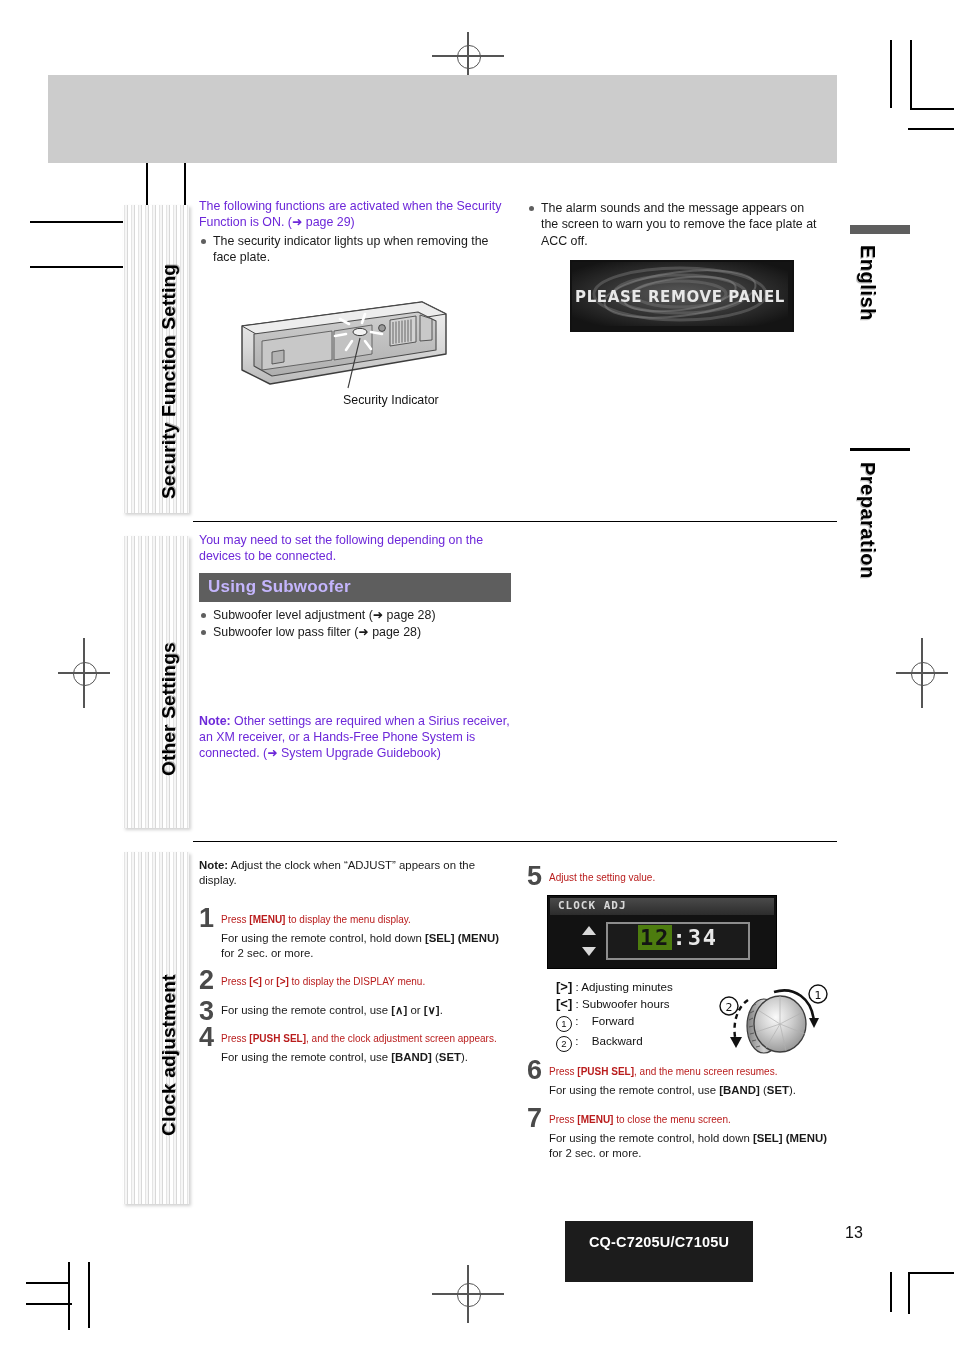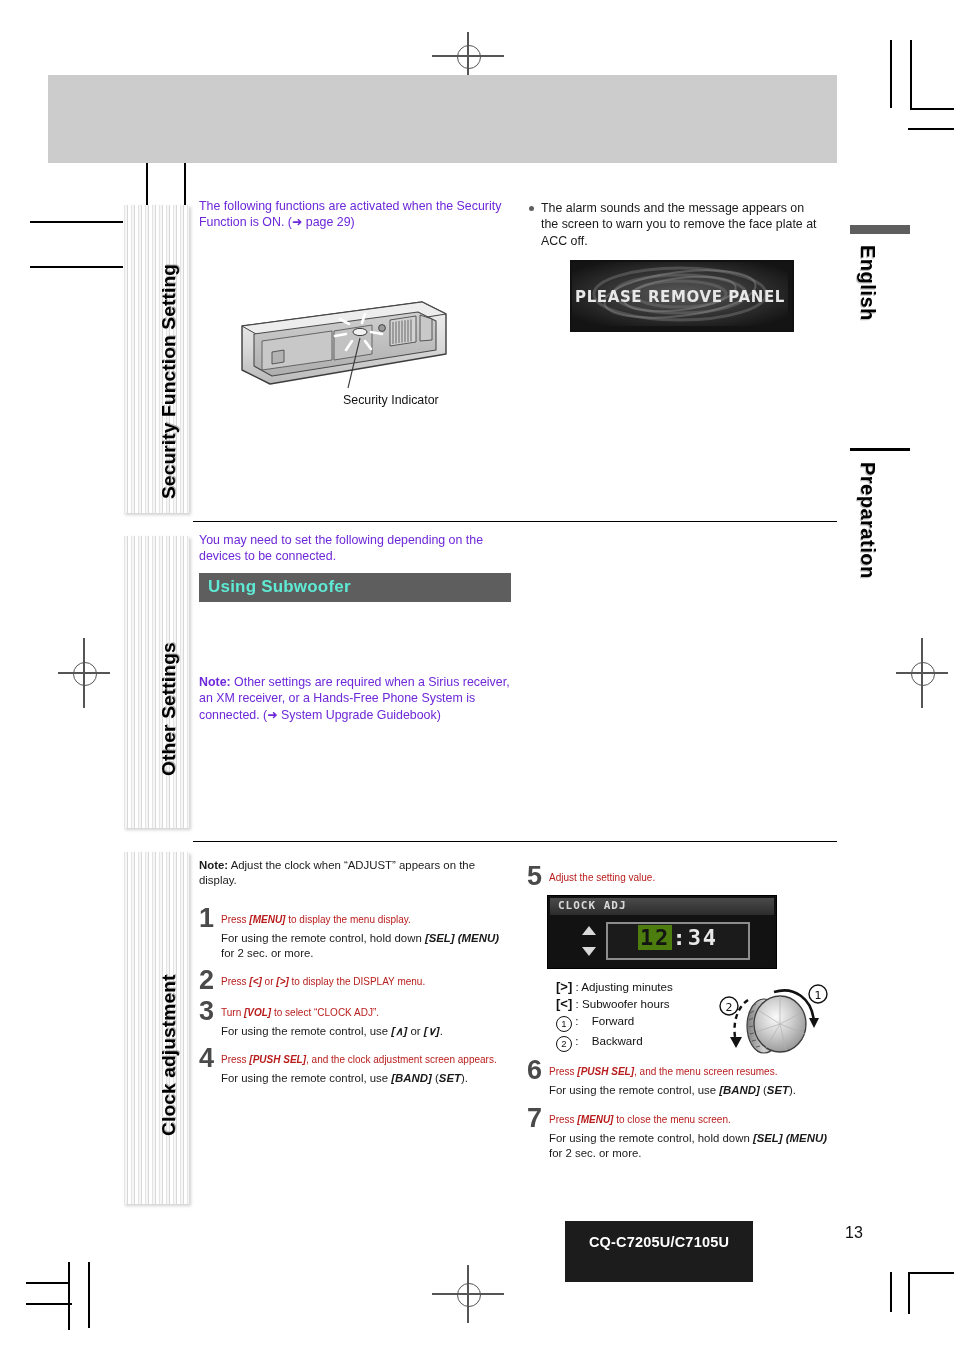--- a/index.html
+++ b/index.html
@@ -124,21 +124,21 @@
     position: absolute;
     left: 2px; top: 6px;
     width: 5px; height: 5px;
     border-radius: 50%;
     background: #5f5f5f;
   }
 
   
   .head-bar {
     background: #5e5e5e;
-    color: #5eead4;
+    color: #c4b5fd;
     font-weight: bold;
     font-size: 17px;
     line-height: 24px;
     padding: 2px 0 3px 9px;
     letter-spacing: 0.2px;
   }
 
   
   .hrule { position: absolute; background: #000; height: 1.4px; }
 
@@ -158,21 +158,21 @@
     line-height: 20px;
     color: #b91c1c;
   }
   .step .sub {
     margin-left: 22px;
     margin-top: 1px;
     font-size: 11.4px;
     line-height: 15px;
     color: #1a1a1a;
   }
-  .kb { font-weight: bold; font-style: italic; }
+  .kb { font-weight: bold; }
 
   
   #lcd {
     position: absolute;
     left: 548px; top: 896px;
     width: 224px; height: 68px;
     background: #121212;
     border: 2px solid #111;
     box-shadow: 0 0 0 1px #000;
   }
@@ -349,20 +349,23 @@
     <div class="rt-label" style="left:6px; top:20px; font-size:20px;">English</div>
   </div>
 
   <div class="right-tab" style="left:850px; top:448px; height:190px;">
     <div class="rt-rule" style="background:#000; left:0; top:0; width:60px; height:2.5px;"></div>
     <div class="rt-label" style="left:6px; top:14px; font-size:20px;">Preparation</div>
   </div>
 
   <div class="col" style="left:199px; top:198px; width:306px;">
     <p class="body">The following functions are activated when the Security Function is ON. (➜ page 29)</p>
+    <ul class="bullets">
+      <li>The security indicator lights up when removing the face plate.</li>
+    </ul>
   </div>
 
   <div style="position:absolute; left:232px; top:296px; width:222px; height:100px;">
     <svg width="222" height="100" viewBox="0 0 222 100">
       <defs>
         <linearGradient id="fpBody" x1="0" y1="0" x2="0" y2="1">
           <stop offset="0%" stop-color="#f2f2f2"></stop>
           <stop offset="55%" stop-color="#d9d9d9"></stop>
           <stop offset="100%" stop-color="#b9b9b9"></stop>
         </linearGradient>
@@ -437,20 +440,24 @@
         <ellipse cx="108" cy="32" rx="56" ry="16" transform="rotate(-7 108 32)"></ellipse>
       </g>
       <text x="108" y="40" text-anchor="middle" font-family="DejaVu Sans, sans-serif" font-size="15" font-weight="bold" fill="#e8e8e8" letter-spacing="0.6">PLEASE REMOVE PANEL</text>
     </svg>
   </div>
   <div style="position:absolute; left:570px; top:260px; width:0; height:0; overflow:hidden;">PLEASE REMOVE PANEL</div>
 
   <div class="col" style="left:199px; top:532px; width:312px;">
     <p class="body">You may need to set the following depending on the devices to be connected.</p>
     <div class="head-bar" style="margin-top:8px;">Using Subwoofer</div>
+    <ul class="bullets" style="margin-top:5px;">
+      <li>Subwoofer level adjustment (➜ page 28)</li>
+      <li>Subwoofer low pass filter (➜ page 28)</li>
+    </ul>
     <p class="body" style="margin-top:72px;">
       <b>Note:</b><span> Other settings are required when a Sirius receiver, an XM receiver, or a Hands-Free Phone System is connected. (➜ System Upgrade Guidebook)</span>
     </p>
   </div>
 
   <div class="col" style="left:199px; top:858px; width:300px;">
     <p class="small">
       <b>Note:</b><span> Adjust the clock when “ADJUST” appears on the display.</span>
     </p>
 
@@ -460,21 +467,20 @@
       <div class="sub">For using the remote control, hold down <span class="kb">[SEL]</span> <span class="kb">(MENU)</span> for 2 sec. or more.</div>
     </div>
 
     <div class="step" style="margin-top:11px;">
       <div class="num">2</div>
       <div class="txt">Press <span class="kb">[&lt;]</span> or <span class="kb">[&gt;]</span> to display the DISPLAY menu.</div>
     </div>
 
     <div class="step" style="margin-top:11px;">
       <div class="num">3</div>
-      <div class="txt">Turn <span class="kb">[VOL]</span> to select “CLOCK ADJ”.</div>
       <div class="sub">For using the remote control, use <span class="kb">[∧]</span> or <span class="kb">[∨]</span>.</div>
     </div>
 
     <div class="step" style="margin-top:11px;">
       <div class="num">4</div>
       <div class="txt">Press <span class="kb">[PUSH SEL]</span>, and the clock adjustment screen appears.</div>
       <div class="sub">For using the remote control, use <span class="kb">[BAND]</span> (<span class="kb">SET</span>).</div>
     </div>
   </div>
 

